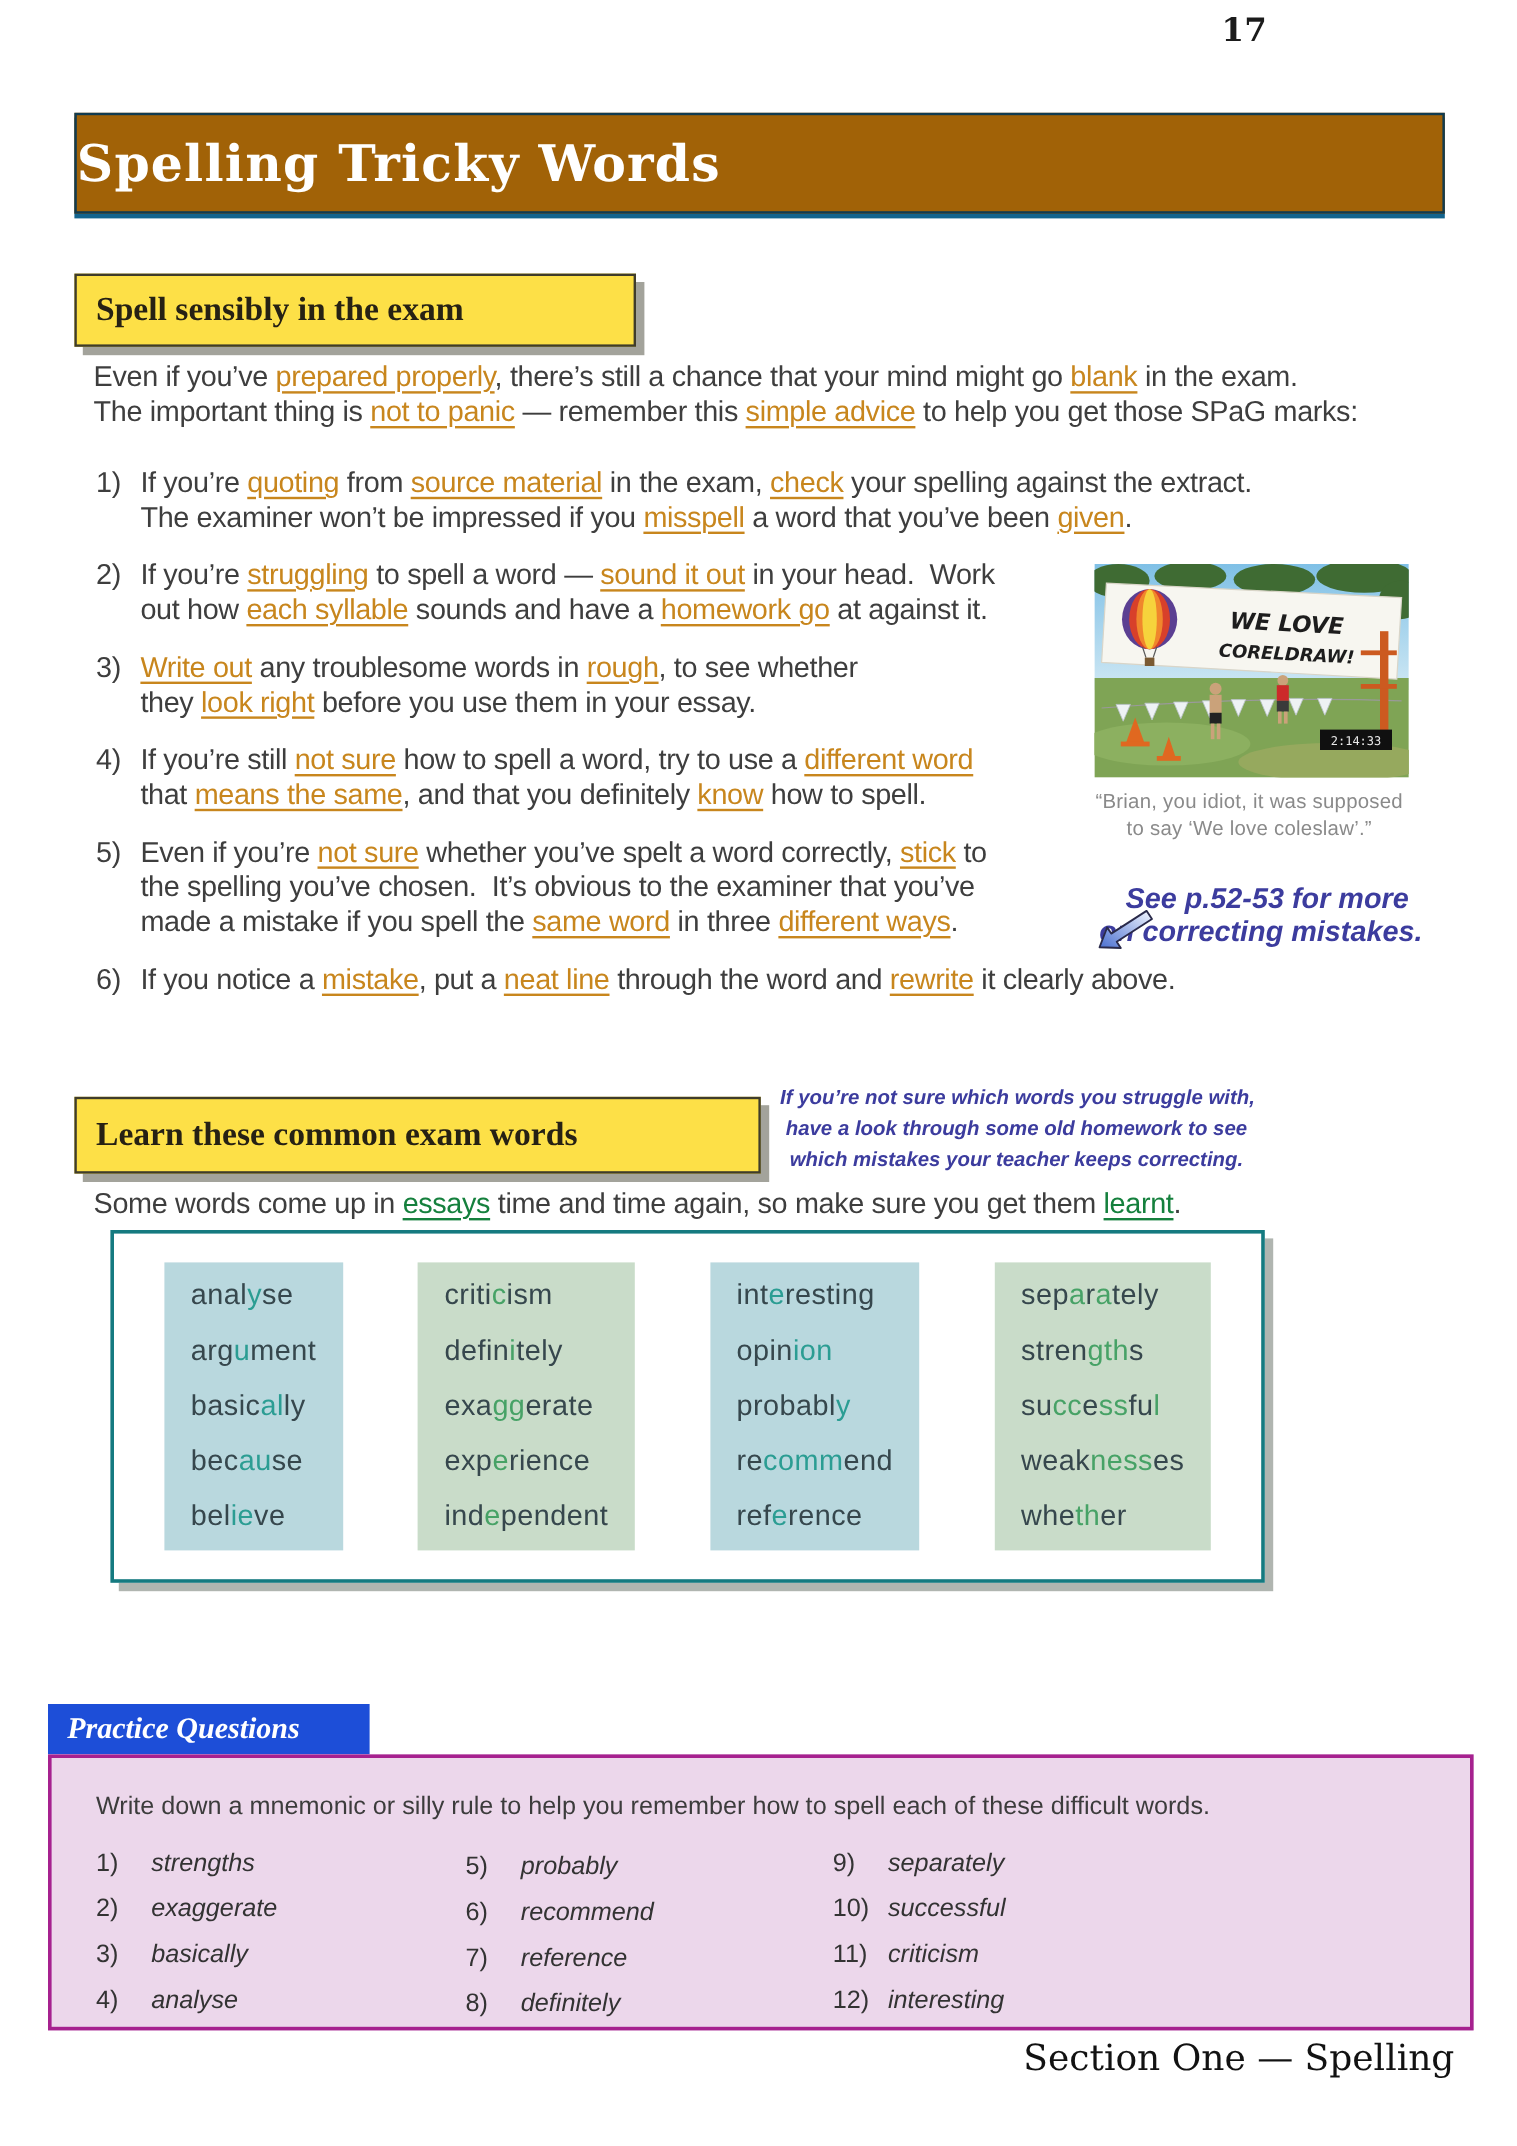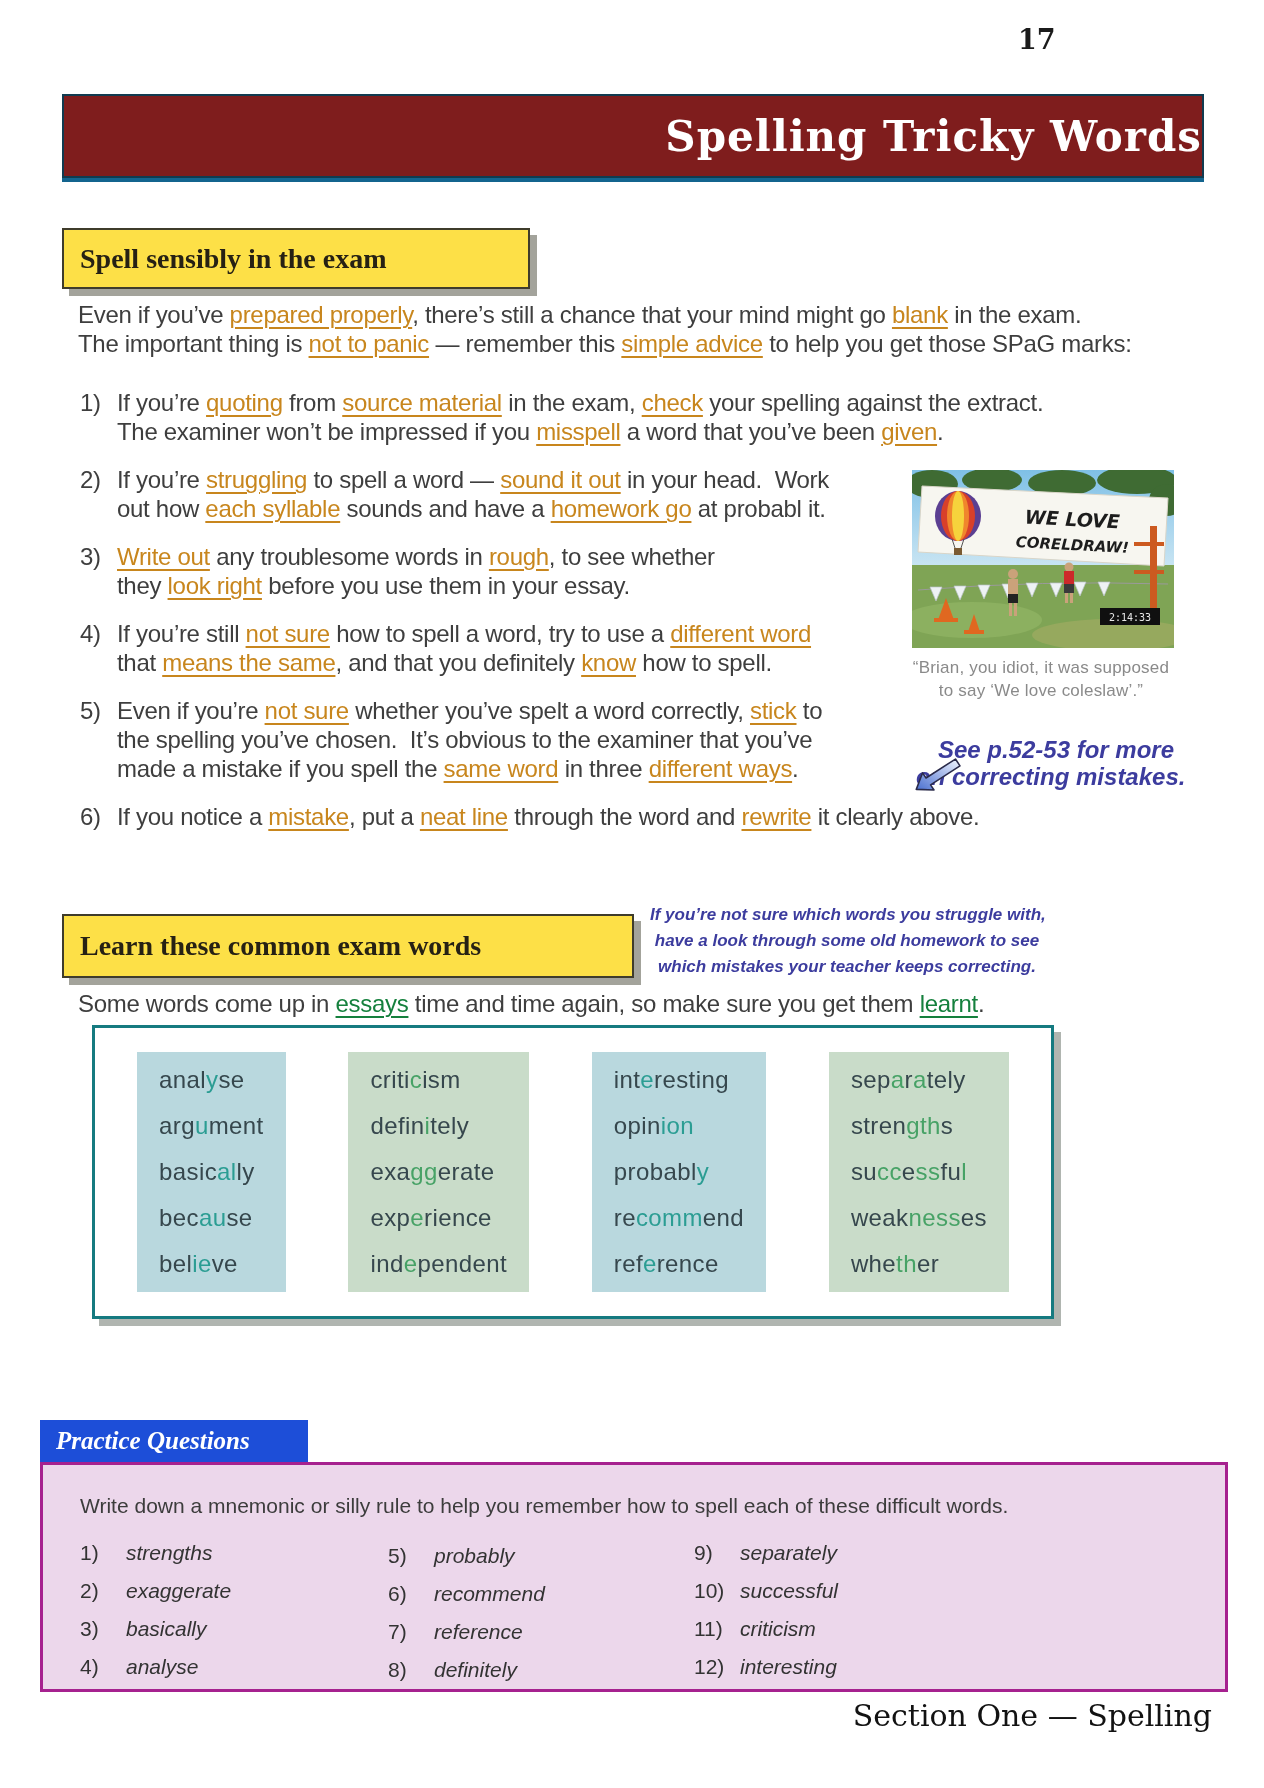--- a/index.html
+++ b/index.html
@@ -1,24 +1,24 @@
 <!DOCTYPE html>
 <html><head>
 <meta charset="utf-8">
 <style>
   html,body{margin:0;padding:0}
   body{width:1264px;height:1788px;position:relative;background:#ffffff;
        font-family:"Liberation Sans",sans-serif;color:#3e3e3e;overflow:hidden}
   .abs{position:absolute}
 
-  #page-num{left:1018px;top:24px;font-family:"DejaVu Serif",serif;font-size:27px;font-weight:700;color:#1b1b1b}
-
-  #title-bar{left:62px;top:94px;width:1138px;height:80px;background:#7f1d1d;
+  #page-num{left:1018px;top:10px;font-family:"DejaVu Serif",serif;font-size:27px;font-weight:700;color:#1b1b1b}
+
+  #title-bar{left:62px;top:94px;width:1138px;height:80px;background:#a16207;
              border:2px solid #113b50;box-shadow:0 4px 0 #13648e;
-             display:flex;align-items:center;justify-content:flex-end}
+             display:flex;align-items:center;justify-content:flex-start}
   #title-bar h1{margin:0;font-family:"DejaVu Serif","Liberation Serif",serif;font-size:42px;
                 font-weight:700;color:#ffffff;letter-spacing:1px}
 
   .ybox{background:#fde047;border:2px solid #3f3c2b;box-shadow:7px 7px 0 #a3a39b;
         display:flex;align-items:center;padding:0 16px;
         font-family:"Liberation Serif",serif;font-weight:700;color:#262114}
   #ybox1{left:62px;top:228px;width:432px;height:57px;font-size:28px}
   #ybox2{left:62px;top:914px;width:536px;height:60px;font-size:28px}
 
   .bodytext{font-size:24px;line-height:29px;letter-spacing:-0.3px;color:#3e3e3e}
@@ -89,21 +89,21 @@
 </div>
 
 <div class="abs bodytext rich" id="intro"><span>Even if you’ve </span><span class="lnk-o">prepared properly</span><span>, there’s still a chance that your mind might go </span><span class="lnk-o">blank</span><span> in the exam.</span><br><span>The important thing is </span><span class="lnk-o">not to panic</span><span> — remember this </span><span class="lnk-o">simple advice</span><span> to help you get those SPaG marks:</span></div>
 
 <div class="abs bodytext item" id="item1">
   <span class="num">1)</span>
   <span class="rich"><span>If you’re </span><span class="lnk-o">quoting</span><span> from </span><span class="lnk-o">source material</span><span> in the exam, </span><span class="lnk-o">check</span><span> your spelling against the extract.</span><br><span>The examiner won’t be impressed if you </span><span class="lnk-o">misspell</span><span> a word that you’ve been </span><span class="lnk-o">given</span><span>.</span></span>
 </div>
 <div class="abs bodytext item" id="item2">
   <span class="num">2)</span>
-  <span class="rich"><span>If you’re </span><span class="lnk-o">struggling</span><span> to spell a word — </span><span class="lnk-o">sound it out</span><span> in your head.&nbsp; Work</span><br><span>out how </span><span class="lnk-o">each syllable</span><span> sounds and have a </span><span class="lnk-o">homework go</span><span> at probabl it.</span></span>
+  <span class="rich"><span>If you’re </span><span class="lnk-o">struggling</span><span> to spell a word — </span><span class="lnk-o">sound it out</span><span> in your head.&nbsp; Work</span><br><span>out how </span><span class="lnk-o">each syllable</span><span> sounds and have a </span><span class="lnk-o">homework go</span><span> at against it.</span></span>
 </div>
 <div class="abs bodytext item" id="item3">
   <span class="num">3)</span>
   <span class="rich"><span class="lnk-o">Write out</span><span> any troublesome words in </span><span class="lnk-o">rough</span><span>, to see whether</span><br><span>they </span><span class="lnk-o">look right</span><span> before you use them in your essay.</span></span>
 </div>
 <div class="abs bodytext item" id="item4">
   <span class="num">4)</span>
   <span class="rich"><span>If you’re still </span><span class="lnk-o">not sure</span><span> how to spell a word, try to use a </span><span class="lnk-o">different word</span><br><span>that </span><span class="lnk-o">means the same</span><span>, and that you definitely </span><span class="lnk-o">know</span><span> how to spell.</span></span>
 </div>
 <div class="abs bodytext item" id="item5">

